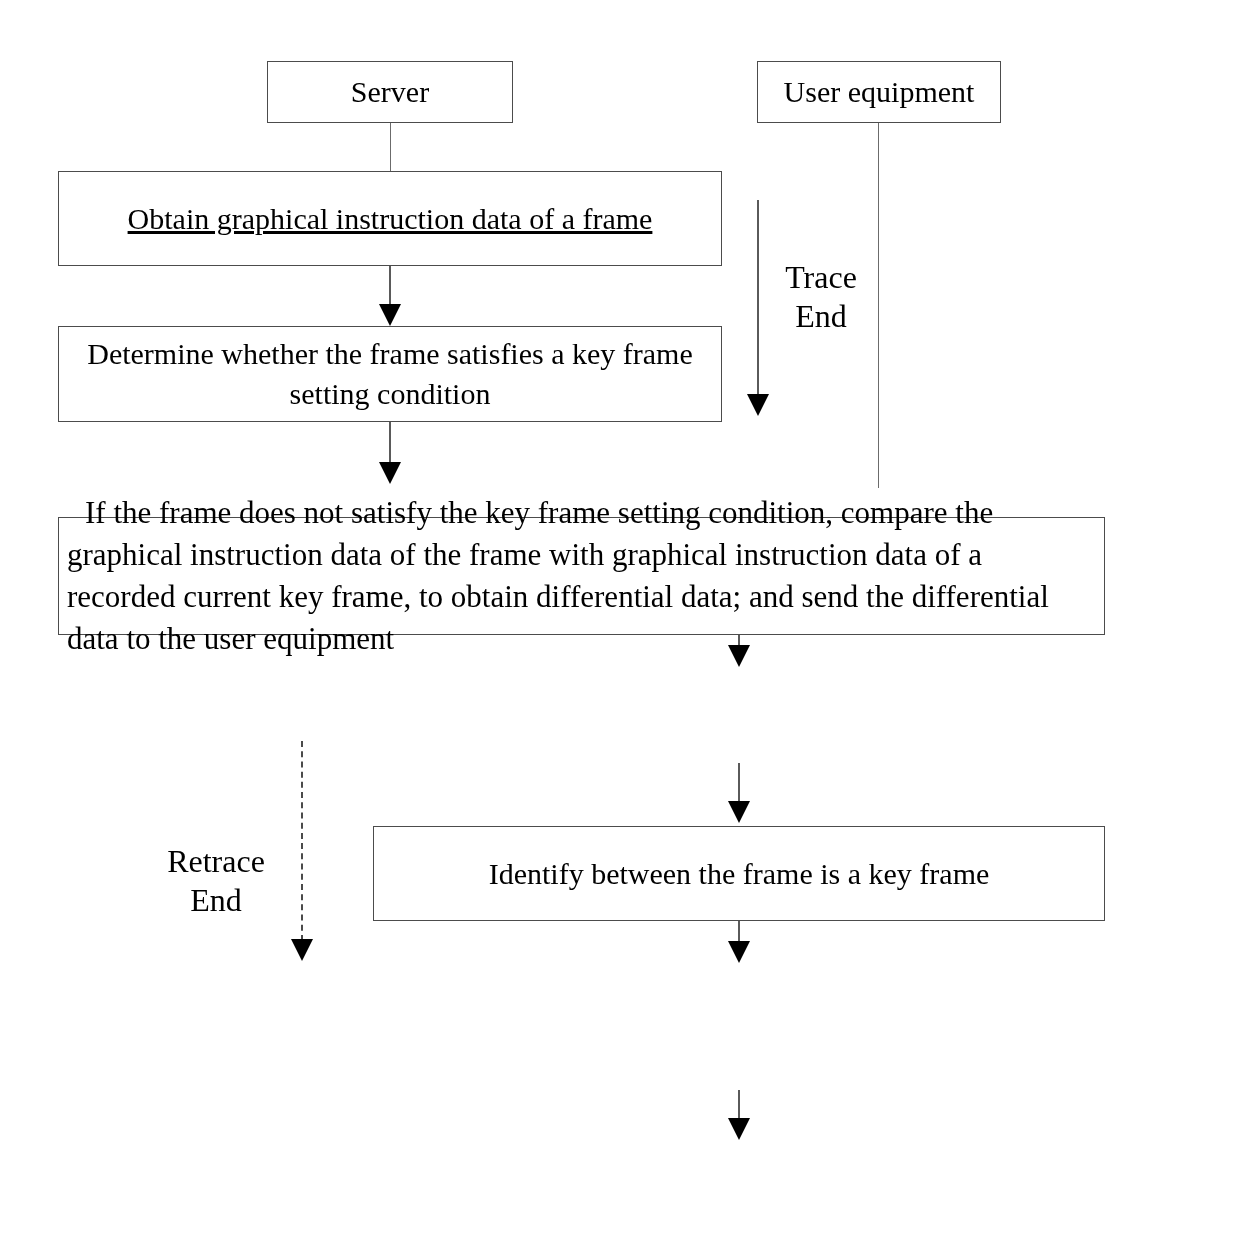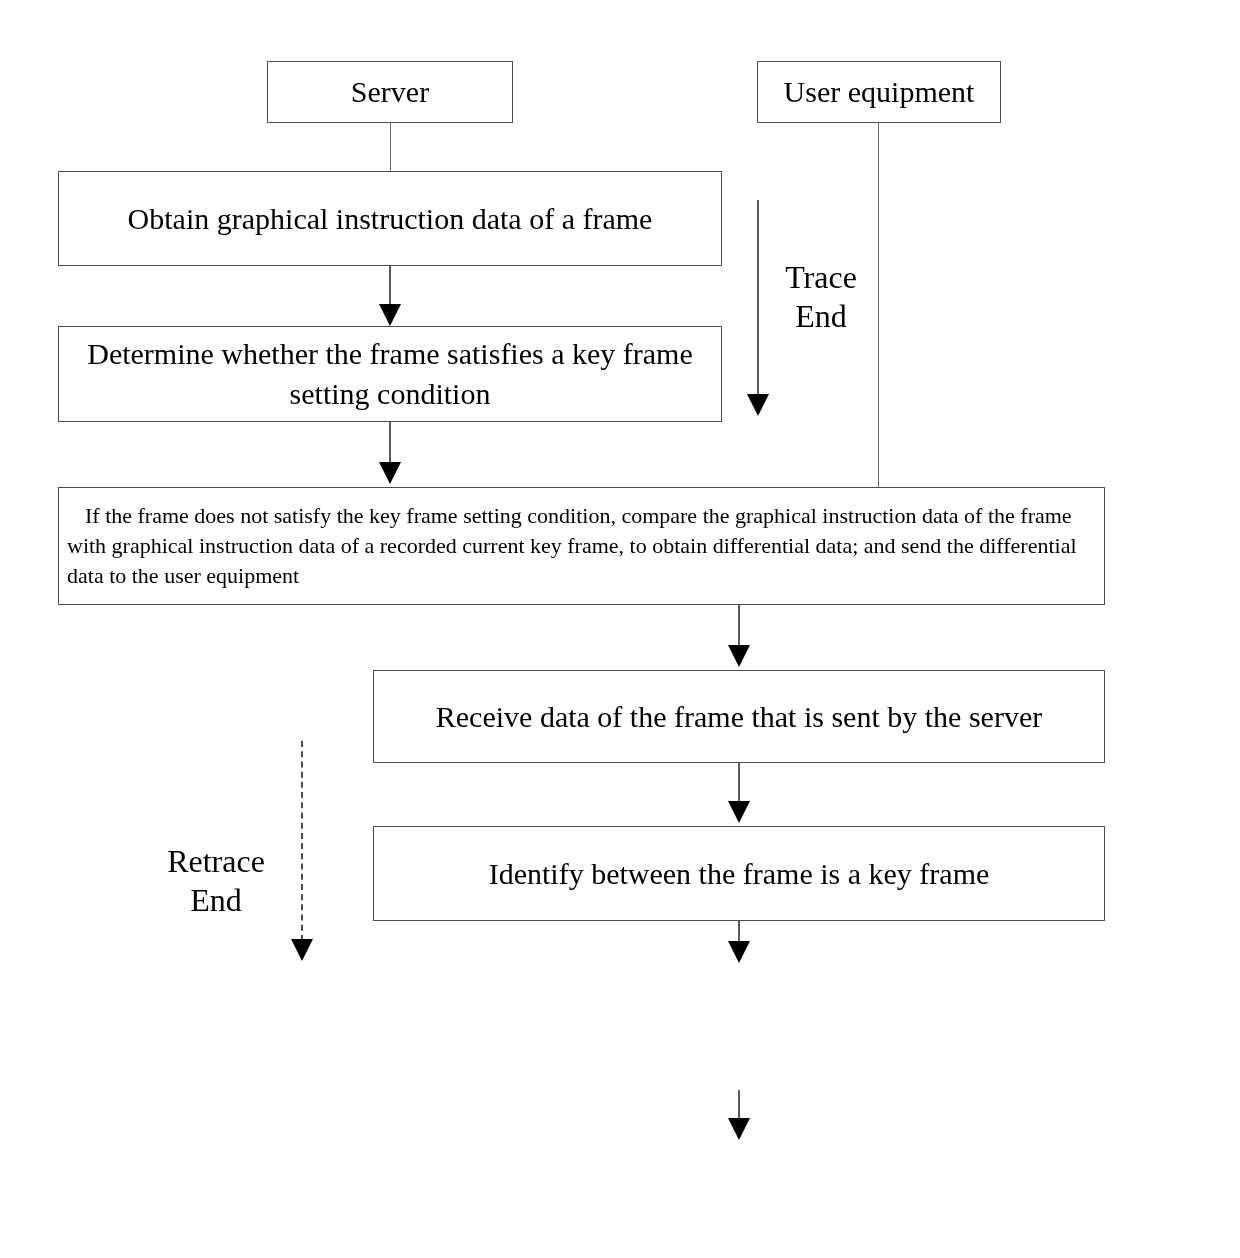--- a/index.html
+++ b/index.html
@@ -26,24 +26,25 @@
     display: flex;
     align-items: center;
     justify-content: center;
     text-align: center;
     line-height: 1.32;
     font-size: 30px;
     padding: 2px 8px;
     z-index: 3;
   }
   .node.big {
-    font-size: 22px;
+    font-size: 31px;
     line-height: 1.35;
     text-align: left;
     justify-content: center;
+    margin-top: 30px;
   }
   .node.big .txt { display: block; width: 100%; text-indent: 18px; }
   .label {
     position: absolute;
     font-size: 32px;
     line-height: 1.22;
     text-align: center;
     white-space: pre-line;
     z-index: 4;
   }
@@ -80,21 +81,21 @@
   </div>
 
   <div class="node" style="left:757px; top:61px; width:244px; height:62px;">
     <span class="txt">User equipment</span>
   </div>
 
   <div class="vline thin" style="left:390px; top:123px; height:49px;"></div>
 
   <div class="vline thin" style="left:878px; top:123px; height:365px;"></div>
 
-  <div class="node" style="left:58px; top:171px; width:664px; height:95px;">
+  <div class="node" style="left:58px; top:171px; width:664px; height:95px;text-decoration:underline;">
     <span class="txt">Obtain graphical instruction data of a frame</span>
   </div>
 
   <div class="vline" style="left:389px; top:266px; height:42px;"></div>
   <div class="arrowhead" style="left:379px; top:304px;"></div>
 
   <div class="node" style="left:58px; top:326px; width:664px; height:96px;">
     <span class="txt">Determine whether the frame satisfies a key frame setting condition</span>
   </div>
 
@@ -106,23 +107,20 @@
   <div class="label" style="left:775px; top:258px; width:92px;">Trace
 End</div>
 
   <div class="node big" style="left:58px; top:487px; width:1047px; height:118px;">
     <span class="txt">If the frame does not satisfy the key frame setting condition, compare the graphical instruction data of the frame with graphical instruction data of a recorded current key frame, to obtain differential data; and send the differential data to the user equipment</span>
   </div>
 
   <div class="vline" style="left:738px; top:605px; height:42px;"></div>
   <div class="arrowhead" style="left:728px; top:645px;"></div>
 
-  <div class="node" style="left:373px; top:670px; width:732px; height:93px;">
-    <span class="txt">Receive data of the frame that is sent by the server</span>
-  </div>
 
   <div class="vline" style="left:738px; top:763px; height:42px;"></div>
   <div class="arrowhead" style="left:728px; top:801px;"></div>
 
   <div class="node" style="left:373px; top:826px; width:732px; height:95px;">
     <span class="txt">Identify between the frame is a key frame</span>
   </div>
 
   <div class="vline" style="left:738px; top:921px; height:24px;"></div>
   <div class="arrowhead" style="left:728px; top:941px;"></div>

